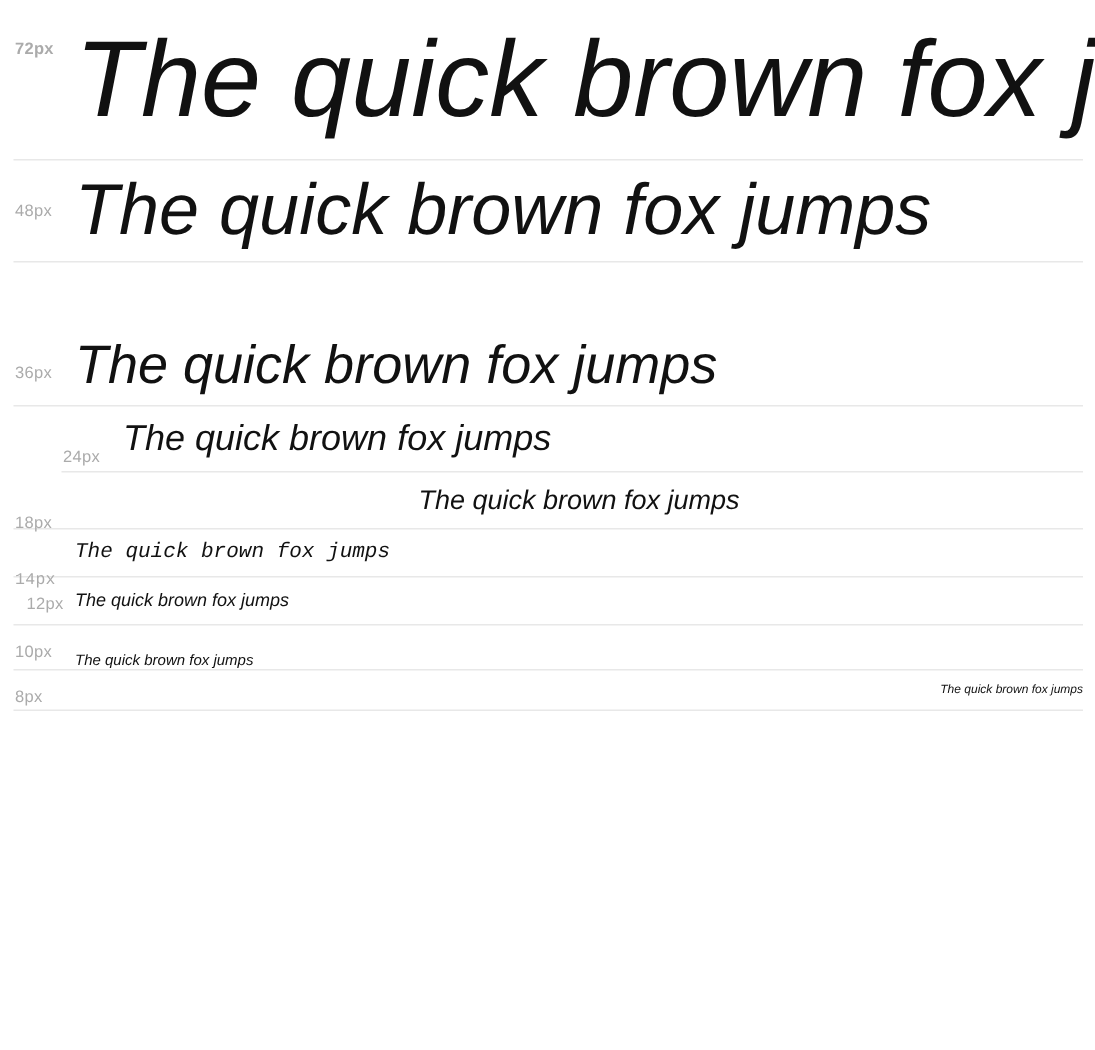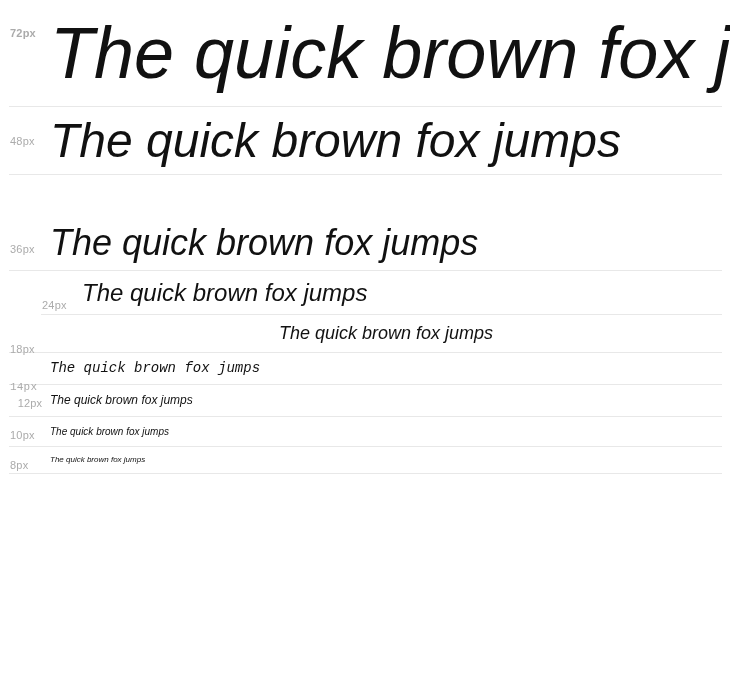--- a/index.html
+++ b/index.html
@@ -24,22 +24,22 @@
     white-space: nowrap;
   }
   
   .row:nth-of-type(1) { height: 107px; }
   .row:nth-of-type(2) { height: 68px; }
   .row:nth-of-type(3) { height: 56px; margin-top: 40px; }
   .row:nth-of-type(4) { height: 44px; }
   .row:nth-of-type(5) { height: 38px; }
   .row:nth-of-type(6) { height: 32px; font-family: Liberation Mono, monospace; }
   .row:nth-of-type(7) { height: 32px; }
-  .row:nth-of-type(8) { height: 30px; }
-  .row:nth-of-type(9) { height: 27px; }
+  .row:nth-of-type(8) { height: 30px; align-items: flex-end; }
+  .row:nth-of-type(9) { height: 27px; justify-content: flex-end; }
 
   .size-label {
     position: absolute;
     left: 1px;
     top: 28px;
     width: 40px;
     font-size: 11px;
     line-height: 12px;
     color: #ababab;
     letter-spacing: 0.2px;

